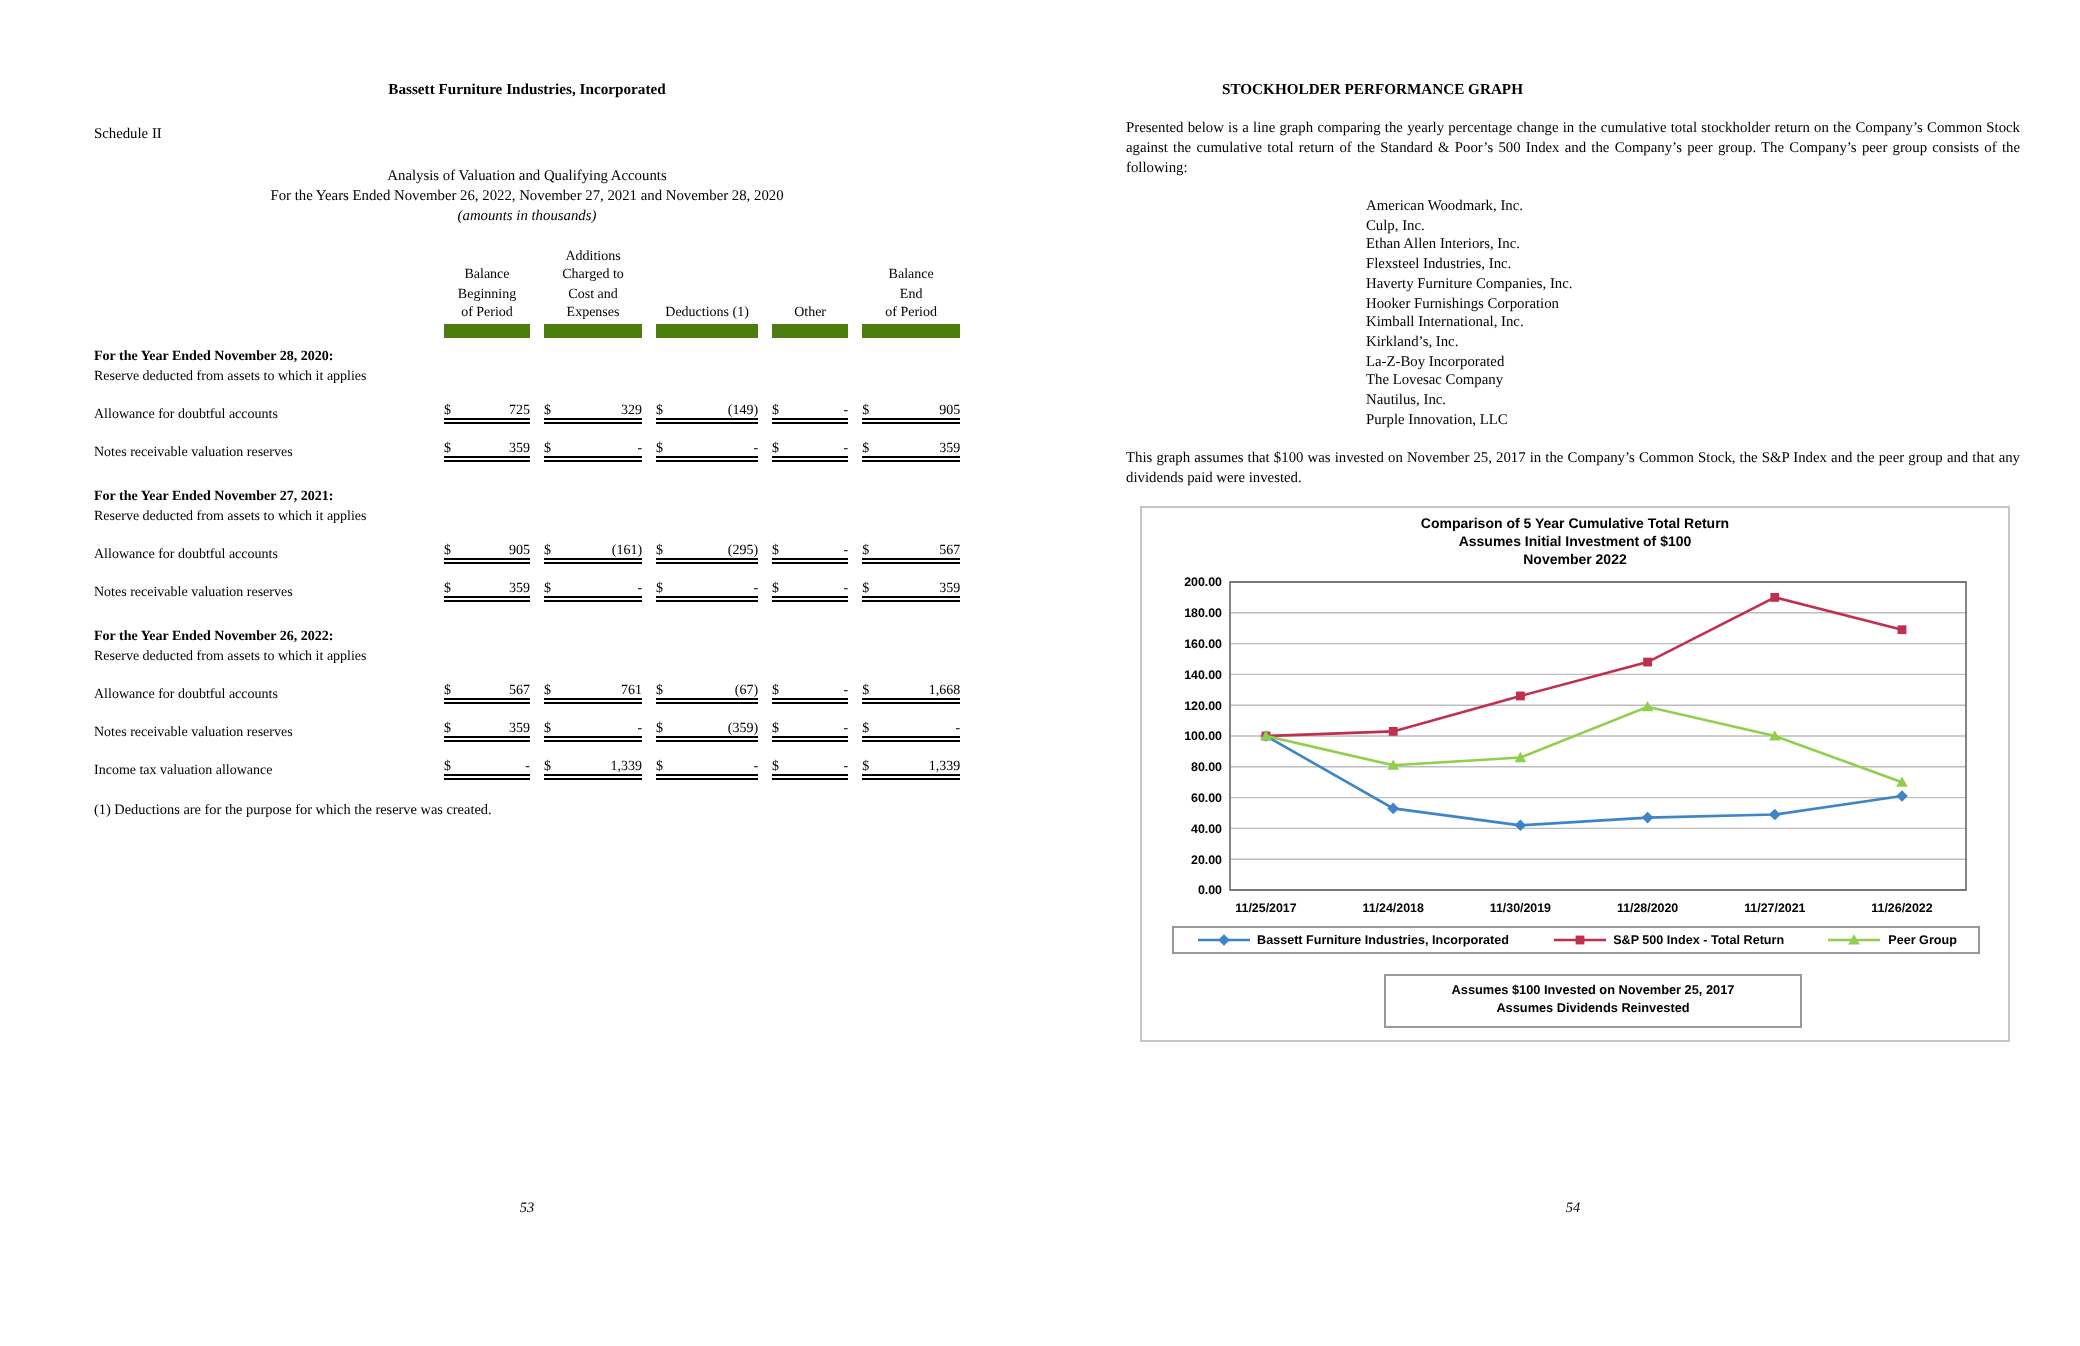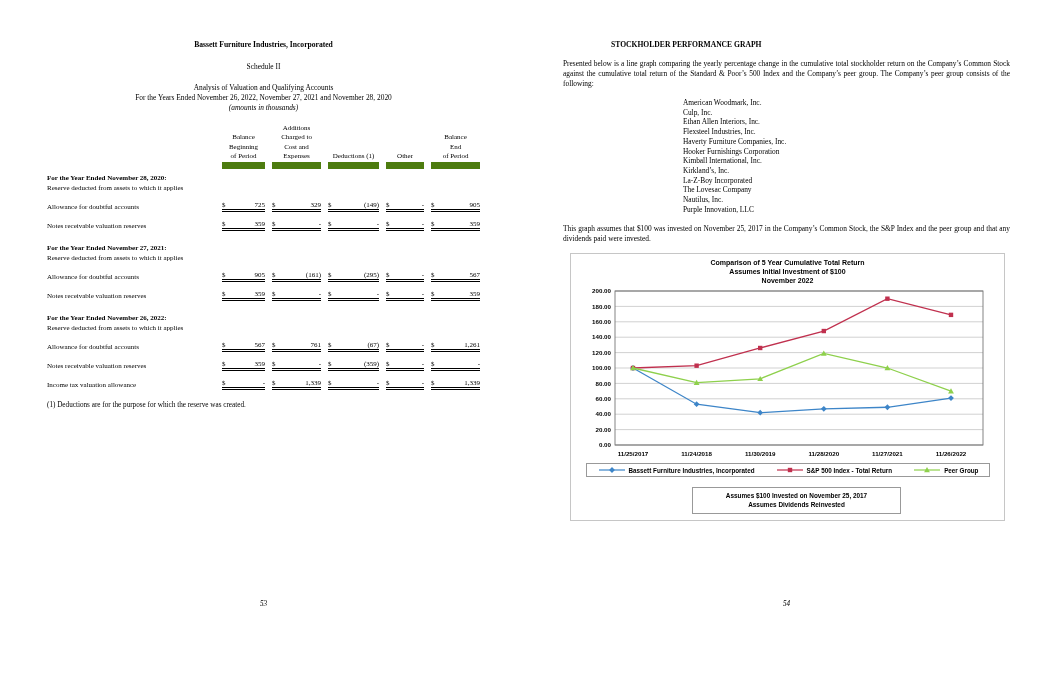--- a/index.html
+++ b/index.html
@@ -2,21 +2,21 @@
 <html><head>
 <meta charset="utf-8">
 <style>
   html,body{margin:0;padding:0;background:#ffffff;width:1040px;height:673px;overflow:hidden;
     font-family:"Liberation Serif", serif;color:#000;}
   .page{position:absolute;top:40px;}
   #left-page{left:47px;width:433px;}
   #right-page{left:563px;width:447px;}
   .b{font-weight:bold;}
   .doc-title{font-size:7.6px;font-weight:bold;text-align:center;}
-  .doc-sub{font-size:7.4px;text-align:center;margin-top:13px;}
+  .doc-sub{font-size:7.4px;text-align:left;margin-top:13px;}
   .doc-h{font-size:7.4px;text-align:center;line-height:10px;margin-top:12px;}
   .doc-i{font-size:7.4px;font-style:italic;text-align:center;}
   
   table.sched{border-collapse:collapse;table-layout:fixed;width:433px;font-size:7px;margin-top:12px;}
   table.sched td{padding:0;vertical-align:bottom;overflow:hidden;}
   tr.hdr td{text-align:center;white-space:pre-line;line-height:9.3px;padding-bottom:1px;}
   tr.hdr td.grp{border-bottom:7px solid #4d7c0f;}
   tr.sec td{padding-top:13px;line-height:9.5px;margin-left:48px;}
   tr.sec.first td{padding-top:5px;}
   tr.data td.dollar{text-align:left;border-bottom:3px double #000;padding-top:8px;}
@@ -181,21 +181,21 @@
           <td class="dollar">$</td>
           <td class="val">761</td>
           <td></td>
           <td class="dollar">$</td>
           <td class="val">(67)</td>
           <td></td>
           <td class="dollar">$</td>
           <td class="val">-</td>
           <td></td>
           <td class="dollar">$</td>
-          <td class="val">1,261</td>
+          <td class="val">1,668</td>
         </tr>
         <tr class="data">
           <td>Notes receivable valuation reserves</td>
           <td></td>
           <td class="dollar">$</td>
           <td class="val">359</td>
           <td></td>
           <td class="dollar">$</td>
           <td class="val">-</td>
           <td></td>

